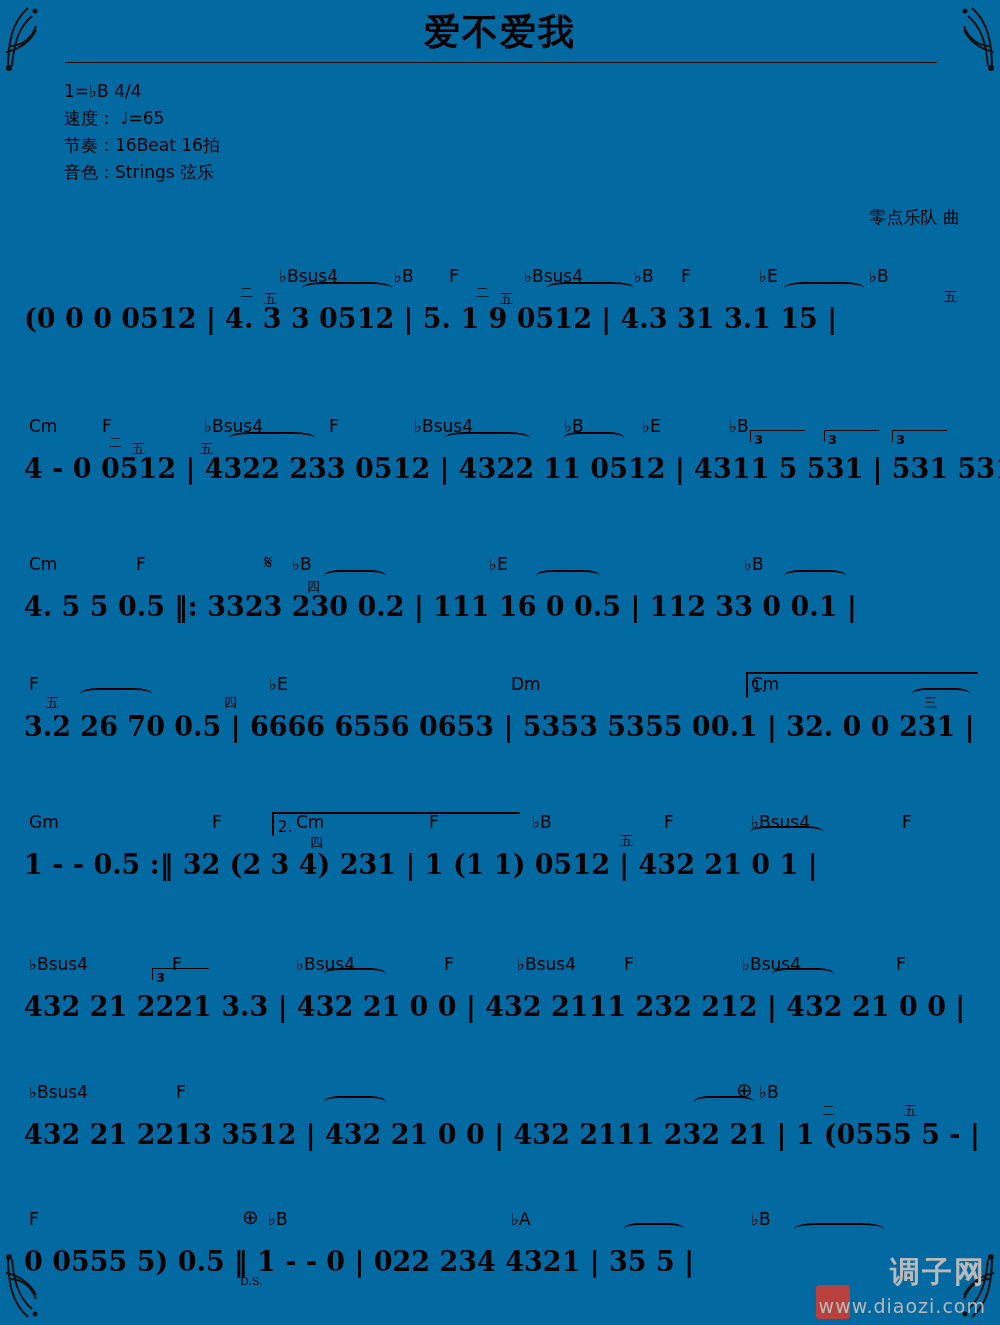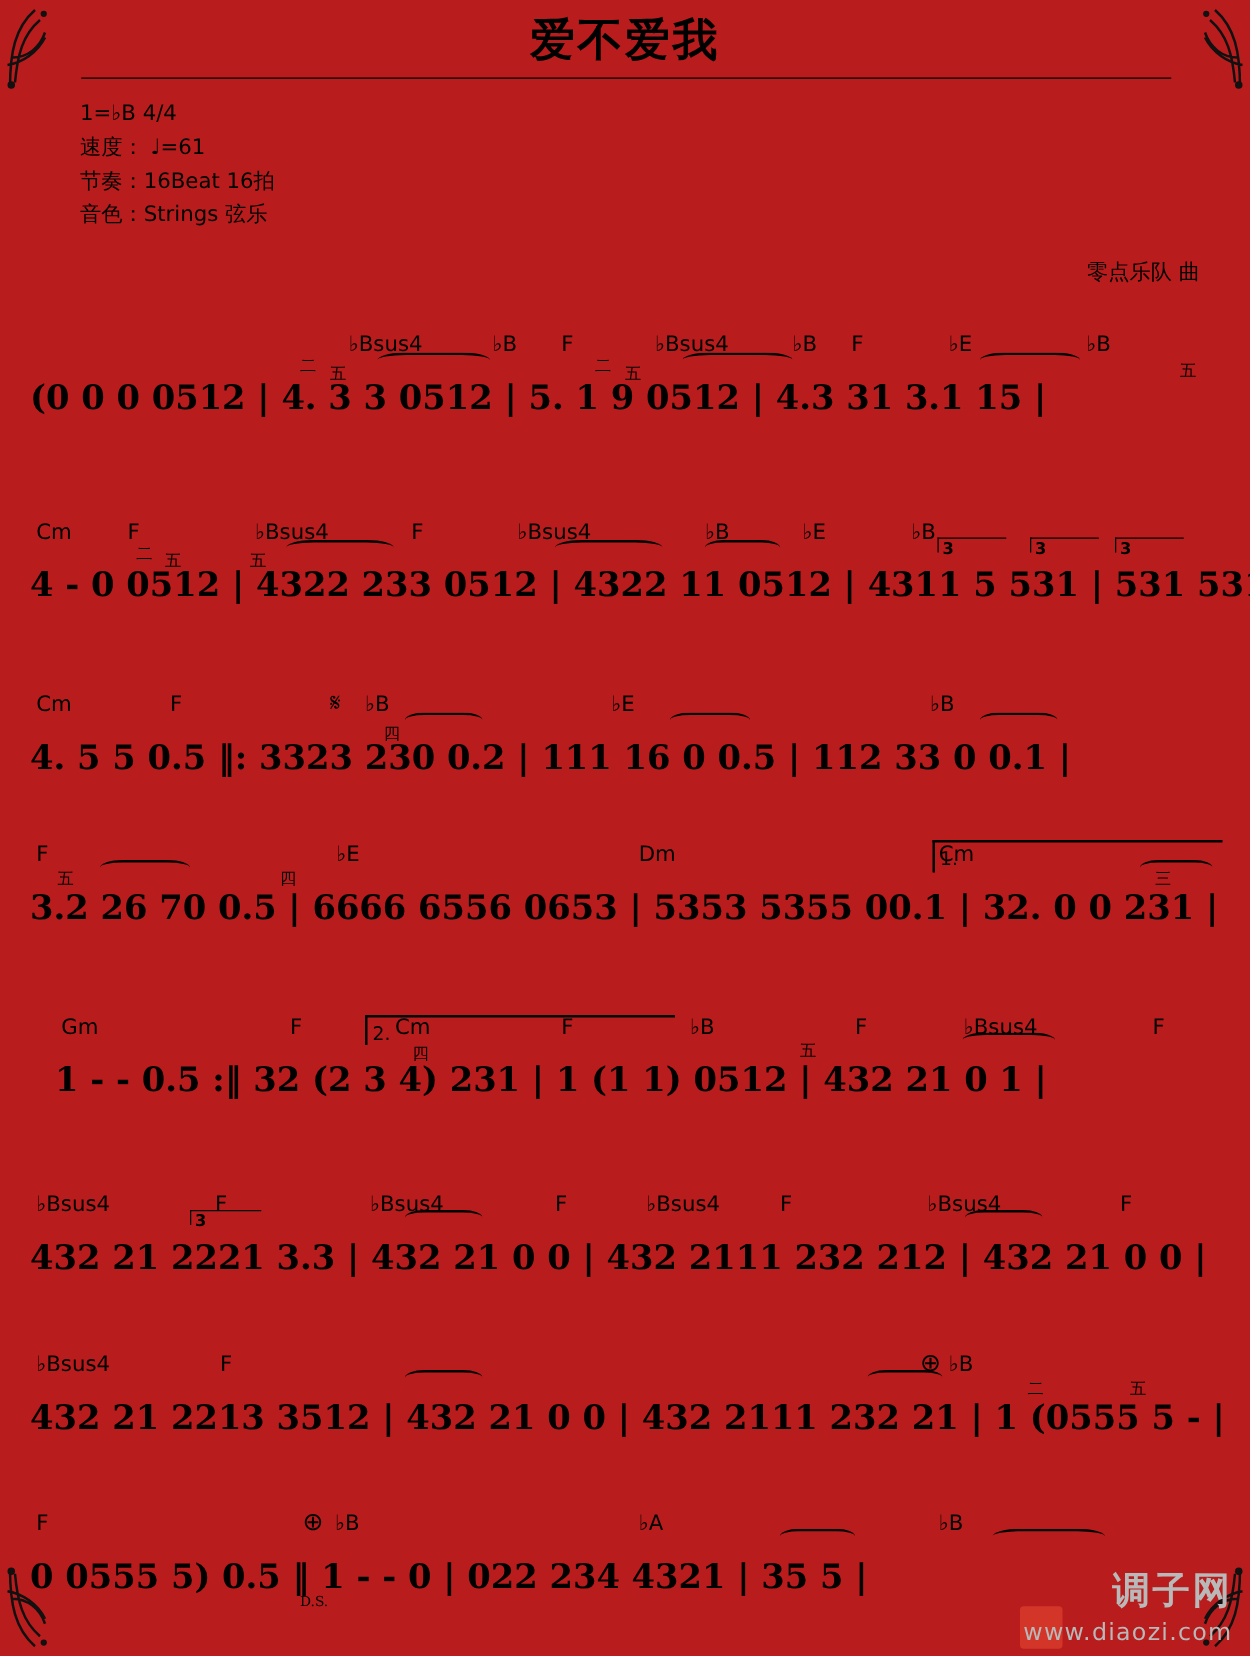--- a/index.html
+++ b/index.html
@@ -9,21 +9,21 @@
   }
   body {
     font-family: "Liberation Sans", sans-serif;
     color: #000;
   }
   .page {
     position: relative;
     width: 1000px;
     height: 1325px;
     overflow: hidden;
-    background: #b91c1c;
+    background: #0369a1;
   }
   
   .corner {
     position: absolute;
     width: 46px;
     height: 70px;
     color: #111;
     font-size: 54px;
     line-height: 1;
     user-select: none;
@@ -188,21 +188,21 @@
         <circle cx="7" cy="66" r="3" fill="#111"></circle>
         <circle cx="33" cy="9" r="2.5" fill="#111"></circle>
       </svg>
   </div>
 
   <div class="title">爱不爱我</div>
   <div class="title-rule"></div>
 
   <div class="meta">
     <div>1=♭B   4/4</div>
-    <div>速度： ♩=61</div>
+    <div>速度： ♩=65</div>
     <div>节奏：16Beat 16拍</div>
     <div>音色：Strings   弦乐</div>
   </div>
 
   <div class="composer">零点乐队 曲</div>
 
   <div class="system" style="top:262px;">
     <div class="chords">
       <div class="chord" style="left:255px;">♭Bsus4</div>
       <div class="chord" style="left:370px;">♭B</div>
@@ -287,21 +287,21 @@
     <div class="notes">
       <div class="above" style="left:22px; top:0px;">五</div>
       <div class="above" style="left:200px; top:0px;">四</div>
       <div class="above" style="left:900px; top:0px;">三</div>
       <div class="slur" style="left:56px; top:-6px; width:72px;"></div>
       <div class="slur" style="left:888px; top:-6px; width:58px;"></div>
       <div class="seg" style="left:0;">3.2 26 70 0.5 | 6666 6556 0653 | 5353 5355 00.1 | 32. 0 0 231 |</div>
     </div>
   </div>
 
-  <div class="system" style="top:808px;margin-left:20px;">
+  <div class="system" style="top:808px;">
     <div class="chords">
       <div class="chord" style="left:5px;">Gm</div>
       <div class="chord" style="left:188px;">F</div>
       <div class="chord" style="left:272px;">Cm</div>
       <div class="chord" style="left:405px;">F</div>
       <div class="chord" style="left:508px;">♭B</div>
       <div class="chord" style="left:640px;">F</div>
       <div class="chord" style="left:727px;">♭Bsus4</div>
       <div class="chord" style="left:878px;">F</div>
       <div style="position:absolute; left:248px; top:4px; width:246px; border-top:2px solid #000; border-left:2px solid #000; height:22px;"></div>

